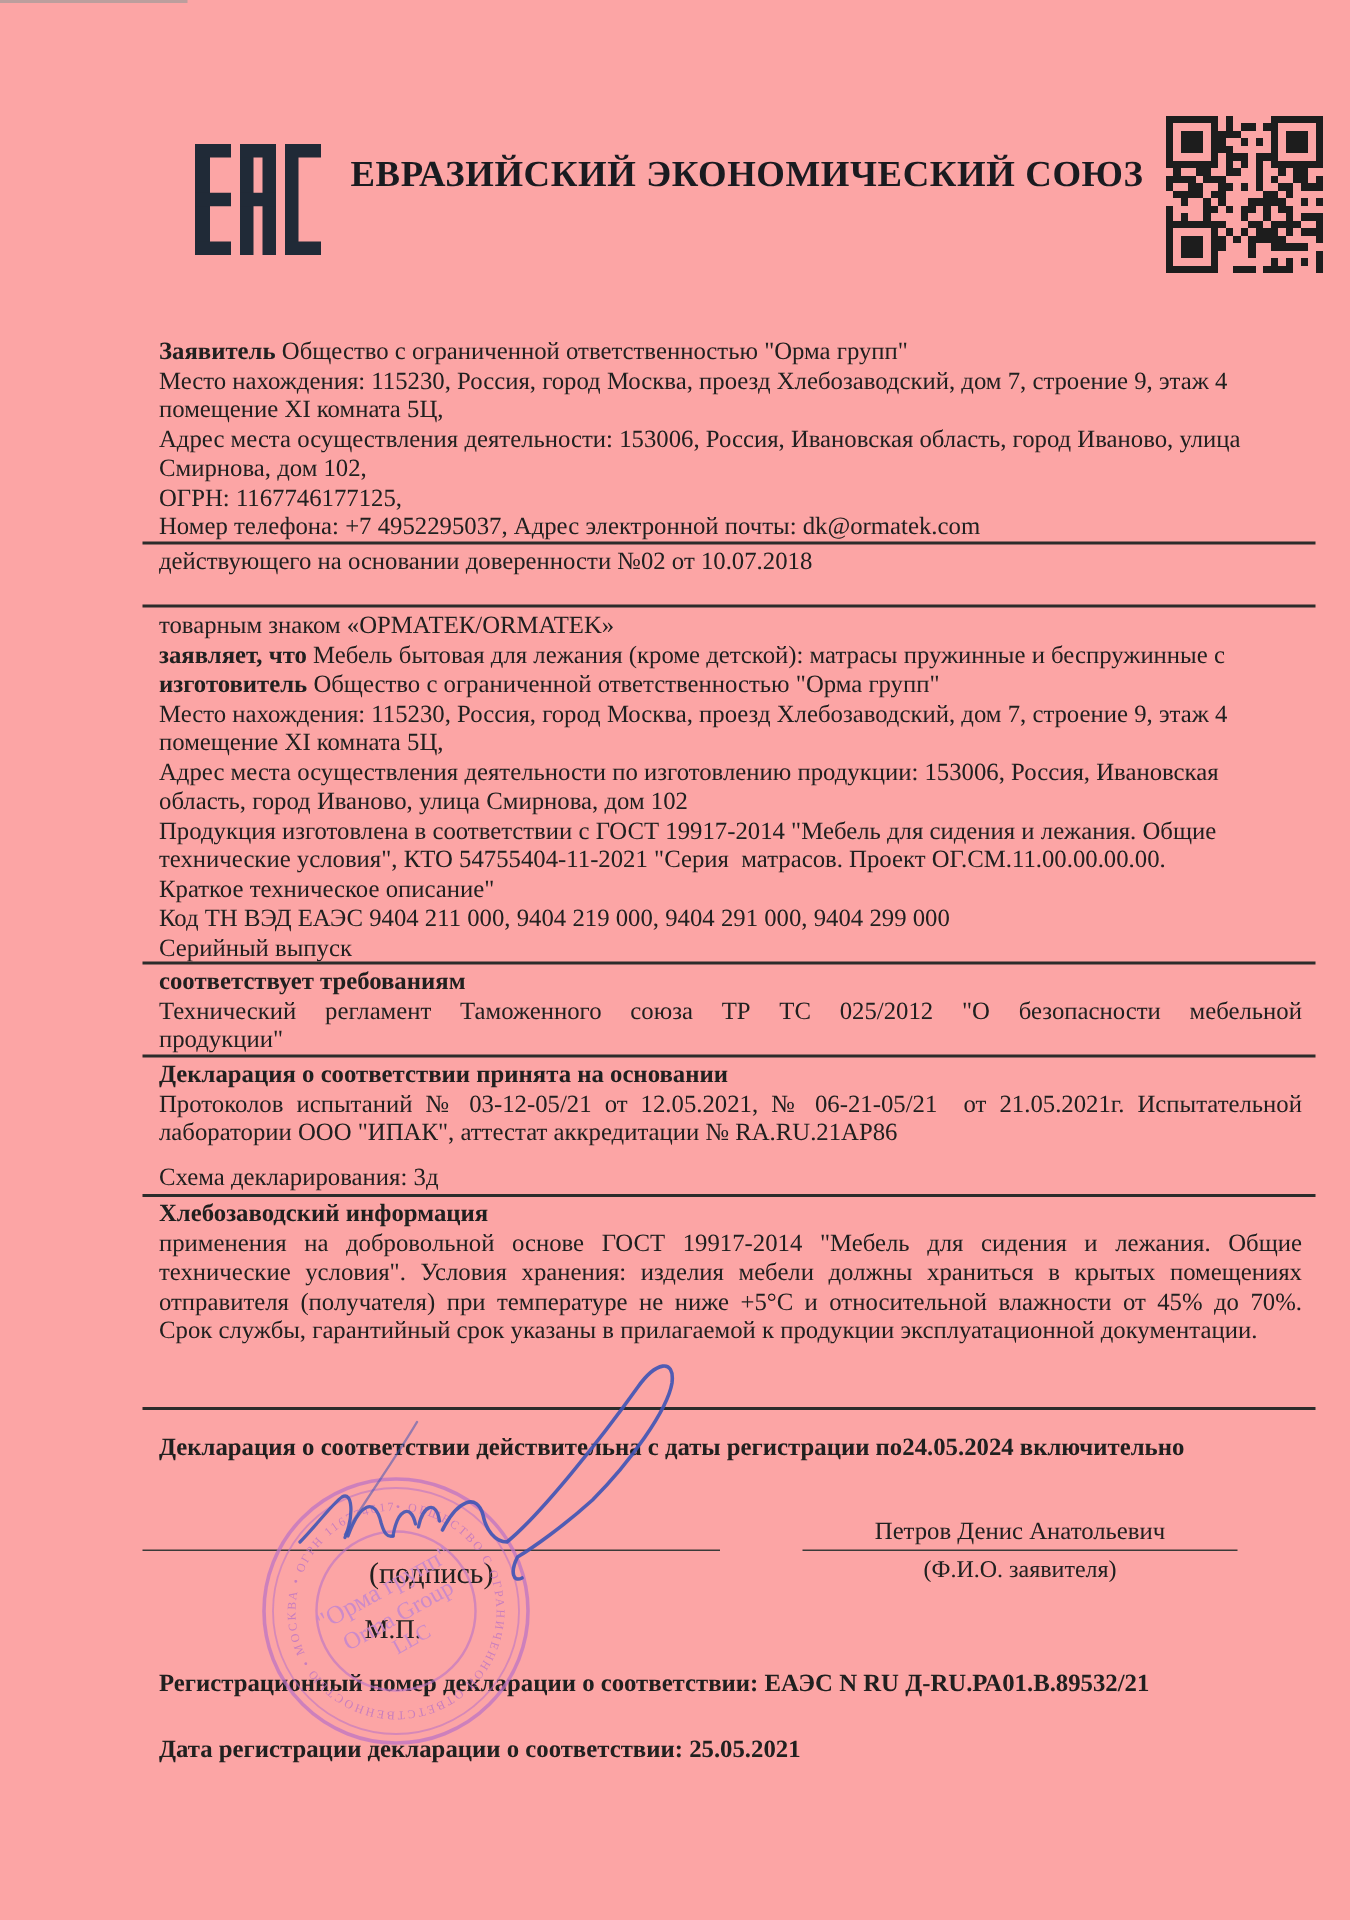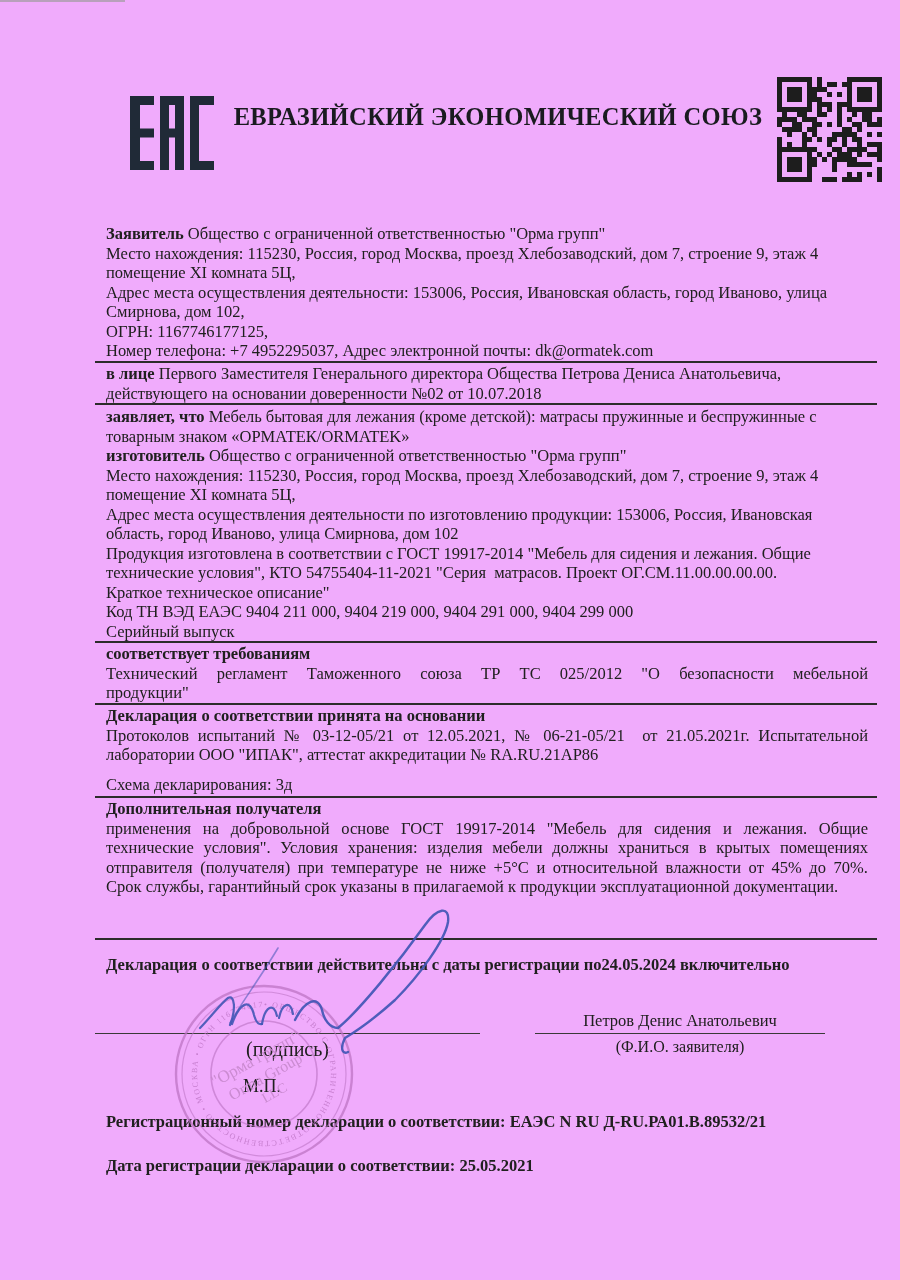--- a/index.html
+++ b/index.html
@@ -1,20 +1,20 @@
 <!DOCTYPE html>
 <html lang="ru"><head>
 <meta charset="utf-8">
 <style>
   html,body{margin:0;padding:0;background:#e8e8e8;}
   .page{
     position:relative;
     width:900px;height:1280px;
     margin:0 auto;
-    background:#f0abfc;
+    background:#fca5a5;
     overflow:hidden;
     font-family:"Liberation Serif","DejaVu Serif",serif;
     color:#20201f;
   }
   .scan-edge{position:absolute;left:0;top:0;width:125px;height:2px;background:#9a9a98;opacity:.65;}
   
   .eac-logo{position:absolute;left:130px;top:96px;width:84px;height:74px;}
   .doc-title{
     position:absolute;left:222px;top:102px;width:552px;
     text-align:center;font-weight:bold;font-size:24.5px;line-height:30px;
@@ -330,26 +330,25 @@
       <div class="sec" style="top: 224px;">
         <div class="line"><b>Заявитель</b> Общество с ограниченной ответственностью "Орма групп"</div>
         <div class="line">Место нахождения: 115230, Россия, город Москва, проезд Хлебозаводский, дом 7, строение 9, этаж 4</div>
         <div class="line">помещение XI комната 5Ц,</div>
         <div class="line">Адрес места осуществления деятельности: 153006, Россия, Ивановская область, город Иваново, улица</div>
         <div class="line">Смирнова, дом 102,</div>
         <div class="line">ОГРН: 1167746177125,</div>
         <div class="line">Номер телефона: +7 4952295037, Адрес электронной почты: dk@ormatek.com</div>
       </div>
       <div class="sec" style="top: 364px;">
-        <div class="line"><b>в лице</b> Первого Заместителя Генерального директора Общества Петрова Дениса Анатольевича,</div>
         <div class="line">действующего на основании доверенности №02 от 10.07.2018</div>
       </div>
       <div class="sec" style="top: 407px;">
+        <div class="line">товарным знаком «ОРМАТЕК/ORMATEK»</div>
         <div class="line"><b>заявляет, что</b> Мебель бытовая для лежания (кроме детской): матрасы пружинные и беспружинные с</div>
-        <div class="line">товарным знаком «ОРМАТЕК/ORMATEK»</div>
         <div class="line"><b>изготовитель</b> Общество с ограниченной ответственностью "Орма групп"</div>
         <div class="line">Место нахождения: 115230, Россия, город Москва, проезд Хлебозаводский, дом 7, строение 9, этаж 4</div>
         <div class="line">помещение XI комната 5Ц,</div>
         <div class="line">Адрес места осуществления деятельности по изготовлению продукции: 153006, Россия, Ивановская</div>
         <div class="line">область, город Иваново, улица Смирнова, дом 102</div>
         <div class="line">Продукция изготовлена в соответствии с ГОСТ 19917-2014 "Мебель для сидения и лежания. Общие</div>
         <div class="line">технические условия", КТО 54755404-11-2021 "Серия  матрасов. Проект ОГ.СМ.11.00.00.00.00.</div>
         <div class="line">Краткое техническое описание"</div>
         <div class="line">Код ТН ВЭД ЕАЭС 9404 211 000, 9404 219 000, 9404 291 000, 9404 299 000</div>
         <div class="line">Серийный выпуск</div>
@@ -360,21 +359,21 @@
         <div class="line">продукции"</div>
       </div>
       <div class="sec" style="top: 706px;">
         <div class="line"><b>Декларация о соответствии принята на основании</b></div>
         <div class="line stretch">Протоколов испытаний № 03-12-05/21 от 12.05.2021, № 06-21-05/21  от 21.05.2021г. Испытательной</div>
         <div class="line">лаборатории ООО "ИПАК", аттестат аккредитации № RA.RU.21АР86</div>
         <div class="line gap"></div>
         <div class="line">Схема декларирования: 3д</div>
       </div>
       <div class="sec" style="top: 799px;">
-        <div class="line"><b>Дополнительная получателя</b></div>
+        <div class="line"><b>Хлебозаводский информация</b></div>
         <div class="line stretch">применения на добровольной основе ГОСТ 19917-2014 "Мебель для сидения и лежания. Общие</div>
         <div class="line stretch">технические условия". Условия хранения: изделия мебели должны храниться в крытых помещениях</div>
         <div class="line stretch">отправителя (получателя) при температуре не ниже +5°С и относительной влажности от 45% до 70%.</div>
         <div class="line">Срок службы, гарантийный срок указаны в прилагаемой к продукции эксплуатационной документации.</div>
       </div>
     </div>
 
   <div class="divider" style="top:361px"></div>
   <div class="divider" style="top:403px"></div>
   <div class="divider" style="top:641px"></div>

